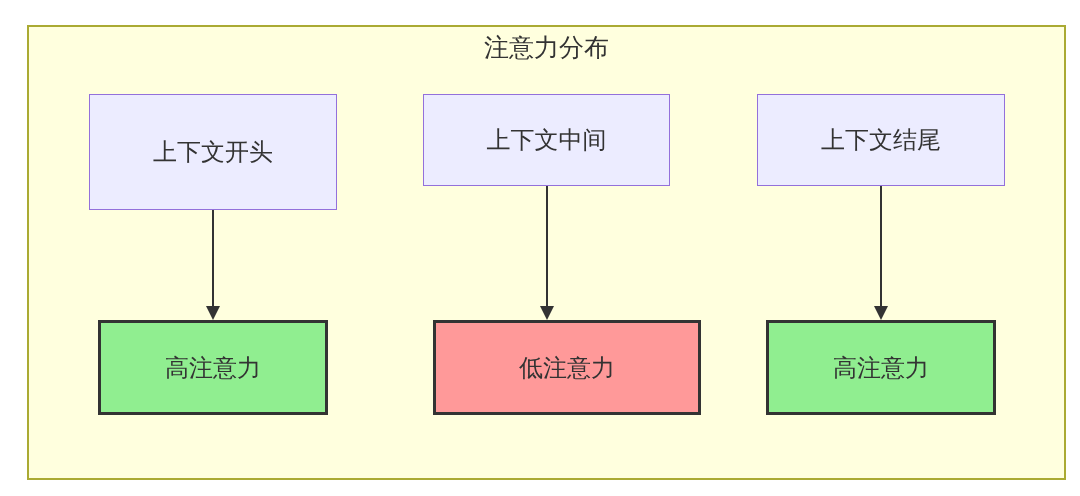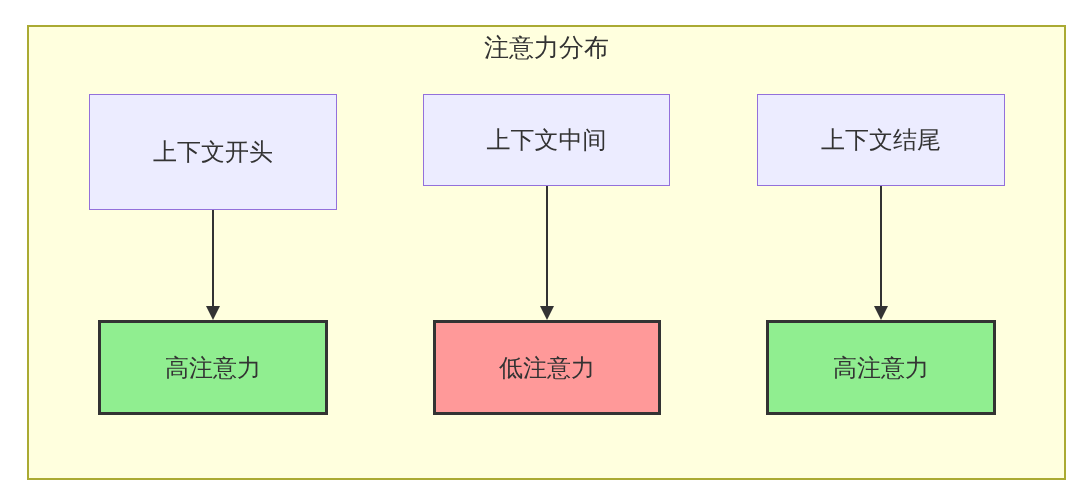--- a/index.html
+++ b/index.html
@@ -50,21 +50,21 @@
   }
   .low {
     background: var(--low-fill, #ff9999);
     border: 3px solid var(--emph-border, #333333);
   }
 
   .n1 { left: 89px;  top: 94px;  width: 248px; height: 116px; }
   .n2 { left: 423px; top: 94px;  width: 247px; height: 92px; }
   .n3 { left: 757px; top: 94px;  width: 248px; height: 92px; }
   .n4 { left: 98px;  top: 320px; width: 230px; height: 95px; }
-  .n5 { left: 433px; top: 320px; width: 228px; height: 95px; }
+  .n5 { left: 433px; top: 320px; width: 268px; height: 95px; }
   .n6 { left: 766px; top: 320px; width: 230px; height: 95px; }
 
   svg.arrows-layer {
     position: absolute; inset: 0;
     width: 1080px; height: 496px;
     pointer-events: none;
   }
 </style>
 </head>
 <body>

